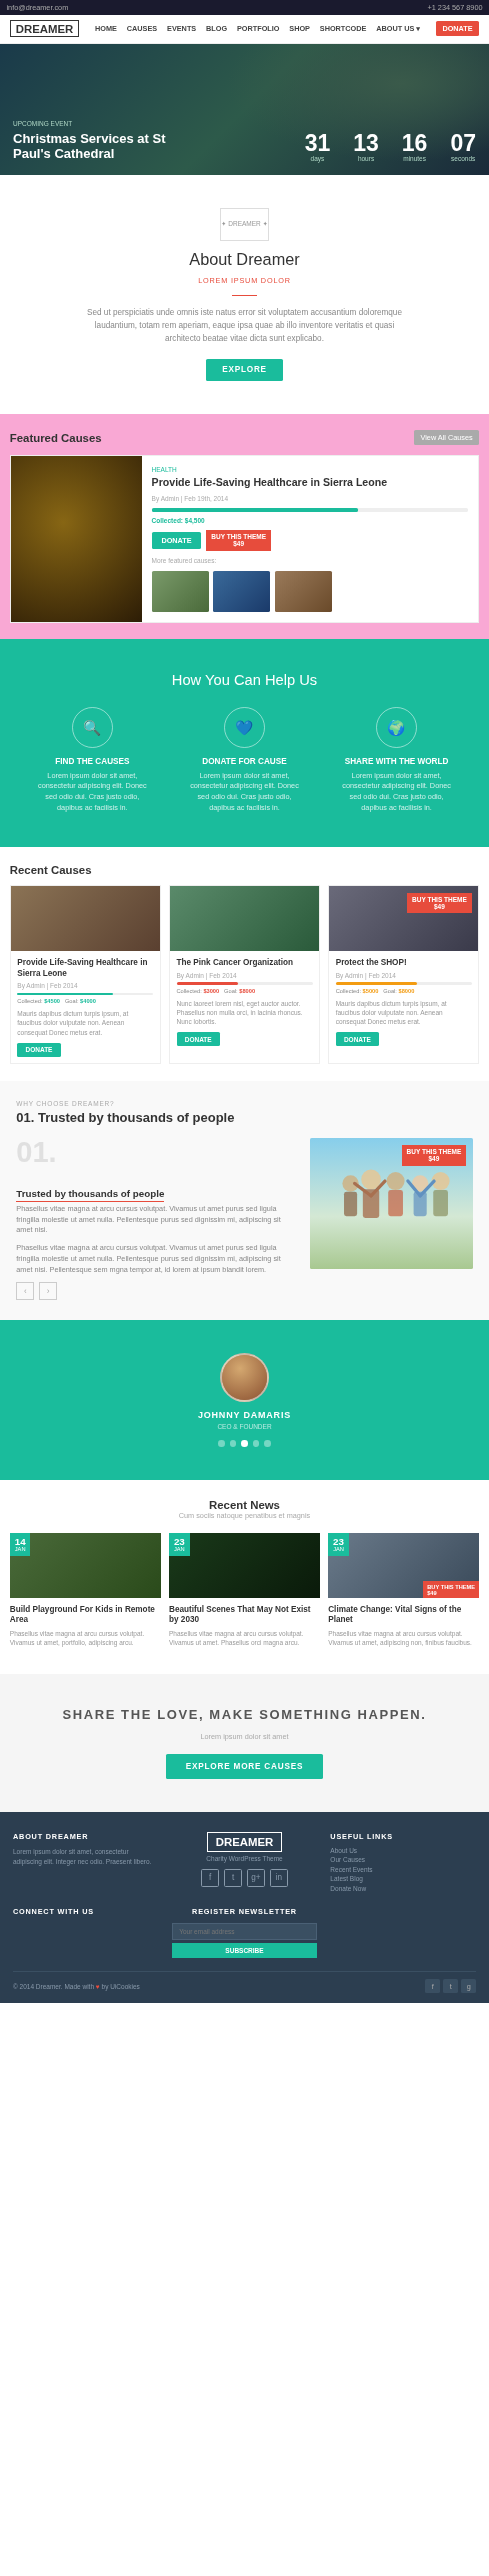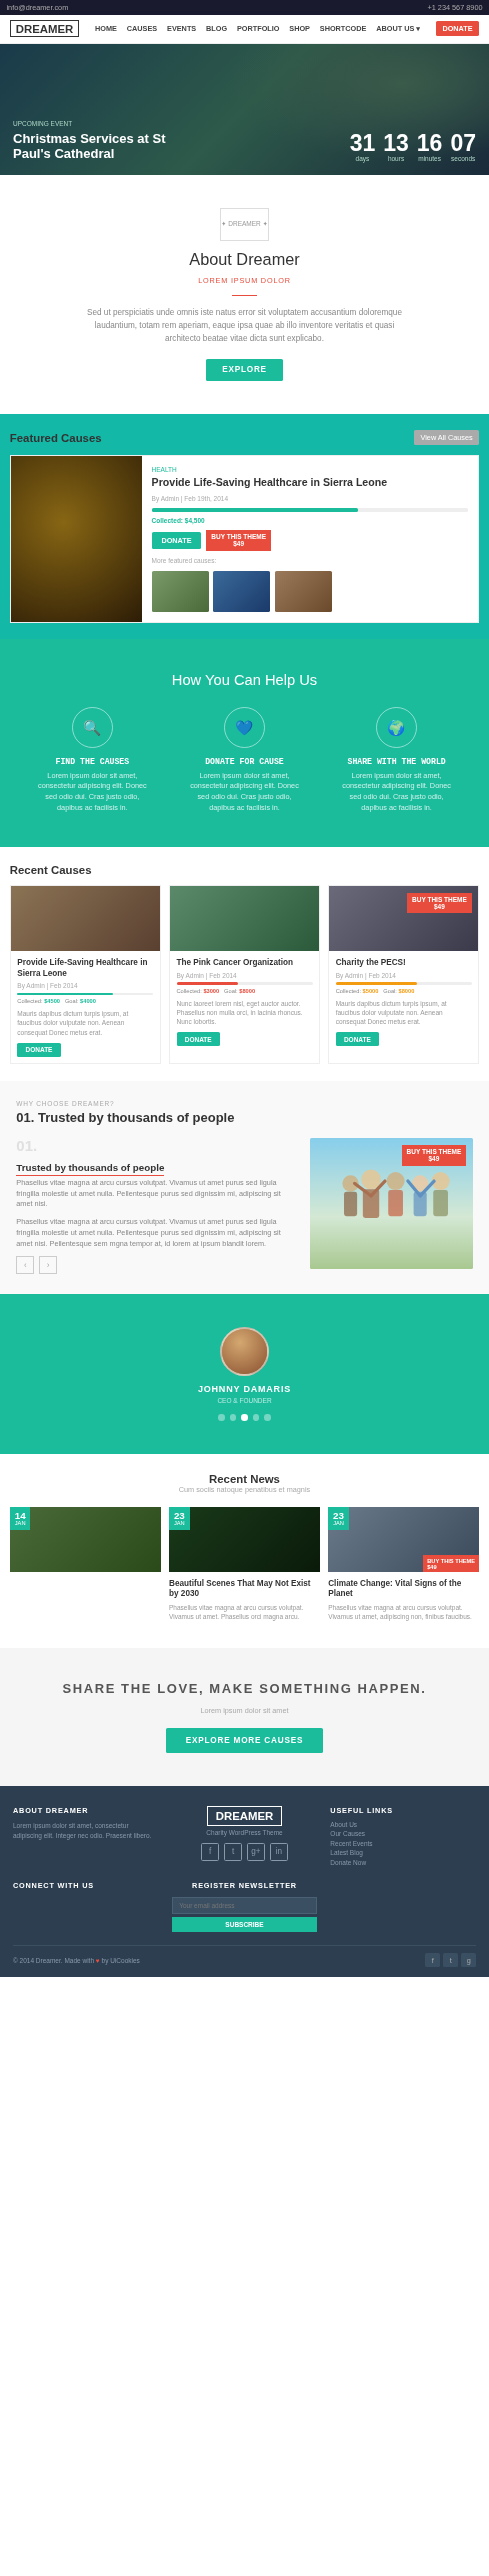--- a/index.html
+++ b/index.html
@@ -14,39 +14,39 @@
     .nav-donate { background: #e74c3c; color: #fff; padding: 3.3px 6.5px; font-size: 7.3px; font-weight: bold; border-radius: 1.6px; }
     
     
     .hero { position: relative; height: 131px; background: linear-gradient(rgba(0,0,0,0.5), rgba(0,0,0,0.4)), #2c3e50; overflow: hidden; display: flex; align-items: flex-end; padding: 13px; }
     .hero-bg { position: absolute; top: 0; left: 0; right: 0; bottom: 0; background: linear-gradient(135deg, #1a3a4a 0%, #2d5a4a 50%, #1a2a3a 100%); }
     .hero-eye { position: absolute; top: 0; right: 0; width: 60%; height: 100%; background: radial-gradient(ellipse at 70% 30%, #3a5a4a 0%, transparent 60%); }
     .hero-content { position: relative; z-index: 2; display: flex; align-items: flex-end; justify-content: space-between; width: 100%; }
     .hero-text { color: #fff; }
     .hero-event-label { font-size: 6.5px; color: #aed6c4; text-transform: uppercase; margin-bottom: 3.3px; }
     .hero-title { font-size: 13px; font-weight: bold; color: #fff; line-height: 1.2; max-width: 163px; }
-    .hero-countdown { display: flex; gap: 8px; align-items: flex-end; }
+    .hero-countdown { display: flex; gap: 23px; align-items: flex-end; }
     .countdown-item { text-align: center; }
     .countdown-num { font-size: 23px; font-weight: bold; color: #fff; line-height: 1; }
     .countdown-label { font-size: 6.5px; color: #aed6c4; text-transform: lowercase; }
     
     
     .about-section { padding: 33px 16.3px; text-align: center; background: #fff; }
     .about-logo { width: 49px; height: 33px; margin: 0 auto 9.8px; border: 0.8px solid #ddd; display: flex; align-items: center; justify-content: center; font-size: 6.5px; color: #999; }
     .about-title { font-size: 16.3px; color: #333; margin-bottom: 6.5px; font-weight: 300; }
     .about-subtitle { font-size: 7.3px; color: #e74c3c; margin-bottom: 9.8px; text-transform: uppercase; letter-spacing: 0.8px; }
     .about-divider { width: 24.5px; height: 1.6px; background: #e74c3c; margin: 0 auto 9.8px; }
     .about-text { font-size: 8.2px; color: #888; line-height: 1.6; max-width: 326px; margin: 0 auto 13px; }
     .btn-primary { background: #1abc9c; color: #fff; padding: 6.5px 16.3px; font-size: 8.2px; font-weight: bold; border: none; cursor: pointer; text-transform: uppercase; letter-spacing: 0.8px; border-radius: 1.6px; }
     
     
     .section-header { display: flex; justify-content: space-between; align-items: center; margin-bottom: 9.8px; }
     .section-title { font-size: 11.4px; font-weight: bold; color: #333; }
     .view-all-btn { font-size: 7.3px; color: #fff; background: #aaa; padding: 3.3px 6.5px; border-radius: 1.6px; }
-    .featured-section { padding: 16.3px 9.8px; background: #14b8a6; }
+    .featured-section { padding: 16.3px 9.8px; background: #f9a8d4; }
     .featured-card { display: flex; background: #fff; border: 0.8px solid #eee; }
     .featured-img { width: 131px; min-height: 131px; background: linear-gradient(135deg, #8B6914 0%, #5a4010 100%); flex-shrink: 0; position: relative; overflow: hidden; }
     .featured-img-overlay { width: 100%; height: 100%; background: radial-gradient(circle at 40% 40%, rgba(139,105,20,0.8) 0%, rgba(40,25,5,0.9) 100%); }
     .featured-content { padding: 9.8px; flex: 1; }
     .featured-cat { font-size: 6.5px; color: #1abc9c; text-transform: uppercase; margin-bottom: 3.3px; }
     .featured-title { font-size: 10.6px; font-weight: bold; color: #333; margin-bottom: 4.9px; line-height: 1.3; }
     .featured-meta { font-size: 6.5px; color: #aaa; margin-bottom: 6.5px; }
     .progress-bar { background: #eee; height: 3.3px; border-radius: 1.6px; margin: 4.9px 0; }
     .progress-fill { height: 100%; border-radius: 1.6px; background: #1abc9c; }
     .progress-info { display: flex; gap: 9.8px; font-size: 6.5px; color: #888; margin-bottom: 6.5px; }
@@ -57,21 +57,21 @@
     .featured-thumb-1 { background: linear-gradient(135deg, #7a9a6a, #4a6a3a); }
     .featured-thumb-2 { background: linear-gradient(135deg, #3a6a9a, #1a3a6a); }
     .featured-thumb-3 { background: linear-gradient(135deg, #9a7a5a, #6a4a2a); }
     
     
     .help-section { padding: 33px 16.3px; background: #1abc9c; text-align: center; }
     .help-title { font-size: 14.7px; color: #fff; font-weight: 300; margin-bottom: 19.6px; }
     .help-grid { display: flex; justify-content: space-around; }
     .help-item { text-align: center; max-width: 114px; }
     .help-icon { width: 41px; height: 41px; border: 1.6px solid rgba(255,255,255,0.5); border-radius: 50%; margin: 0 auto 8.2px; display: flex; align-items: center; justify-content: center; font-size: 14.7px; color: rgba(255,255,255,0.8); }
-    .help-item-title { font-size: 8.2px; font-weight: bold; color: #fff; text-transform: uppercase; margin-bottom: 4.9px; font-family: Liberation Mono, monospace; }
+    .help-item-title { font-size: 8.2px; font-weight: bold; color: #fff; text-transform: uppercase; margin-bottom: 4.9px; }
     .help-item-text { font-size: 7.3px; color: rgba(255,255,255,0.8); line-height: 1.5; }
     
     
     .recent-causes { padding: 16.3px 9.8px; background: #fff; }
     .causes-grid { display: flex; gap: 8.2px; }
     .cause-card { flex: 1; border: 0.8px solid #eee; }
     .cause-img { height: 65px; position: relative; overflow: hidden; }
     .cause-img-1 { background: linear-gradient(135deg, #8B7355 0%, #5a4030 100%); }
     .cause-img-2 { background: linear-gradient(135deg, #5a8a6a 0%, #2a5a3a 100%); }
     .cause-img-3 { background: linear-gradient(135deg, #6a6a7a 0%, #3a3a4a 100%); }
@@ -86,21 +86,21 @@
     .btn-sm { padding: 3.3px 8.2px; font-size: 6.5px; font-weight: bold; border: none; cursor: pointer; border-radius: 1.6px; text-transform: uppercase; color: #fff; }
     .btn-teal { background: #1abc9c; }
     
     
     .why-section { padding: 19.6px 16.3px; background: #f9f9f9; }
     .why-label { font-size: 6.5px; color: #aaa; text-transform: uppercase; letter-spacing: 0.8px; margin-bottom: 3.3px; }
     .why-title { font-size: 13px; font-weight: bold; color: #333; margin-bottom: 13px; }
     .why-content { display: flex; gap: 13px; }
     .why-text-col { flex: 1; }
     .why-img-col { width: 163px; flex-shrink: 0; position: relative; }
-    .why-number { font-size: 15px; font-weight: bold; color: #e0e0e0; line-height: 1; margin-bottom: 9px; }
+    .why-number { font-size: 29px; font-weight: bold; color: #e0e0e0; line-height: 1; margin-bottom: 21px; }
     .why-subtitle { font-size: 9.8px; font-weight: bold; color: #333; margin-bottom: 1.6px; border-bottom: 1.6px solid #e74c3c; display: inline-block; padding-bottom: 1.6px; }
     .why-para { font-size: 7.3px; color: #888; line-height: 1.5; margin-bottom: 6.5px; }
     .why-img { width: 100%; height: 131px; background: linear-gradient(135deg, #e8d5b0, #d4a870); border-radius: 1.6px; position: relative; overflow: hidden; }
     .why-img-people { width: 100%; height: 100%; background: linear-gradient(to bottom, #87CEEB 0%, #d4e8d4 60%, #a8c890 100%); display: flex; align-items: center; justify-content: center; }
     .why-nav { display: flex; gap: 4.9px; margin-top: 6.5px; }
     .why-nav-btn { width: 18px; height: 18px; border: 0.8px solid #ccc; display: flex; align-items: center; justify-content: center; font-size: 8.2px; color: #aaa; cursor: pointer; }
     .buy-badge { position: absolute; top: 6.5px; right: 6.5px; background: #e74c3c; color: #fff; font-size: 6.5px; padding: 3.3px 4.9px; text-align: center; font-weight: bold; }
     
     
     .testimonial-section { padding: 33px 16.3px; background: #1abc9c; text-align: center; }
@@ -318,21 +318,21 @@
     </div>
 
     <div class="cause-card">
       <div class="cause-img cause-img-3" style="position:relative;">
         <div class="buy-badge">
           <div>BUY THIS THEME</div>
           <div>$49</div>
         </div>
       </div>
       <div class="cause-body">
-        <div class="cause-title">Charity the PECS!</div>
+        <div class="cause-title">Protect the SHOP!</div>
         <div class="cause-meta">By Admin  |  Feb 2014</div>
         <div class="cause-progress">
           <div class="cause-progress-fill" style="width:60%;background:#f39c12;"></div>
         </div>
         <div class="cause-stats">
           <span>Collected: <span class="cause-stats-val" style="color:#f39c12">$5000</span></span>
           <span>Goal: <span class="cause-stats-val" style="color:#f39c12">$8000</span></span>
         </div>
         <p class="cause-text">Mauris dapibus dictum turpis ipsum, at faucibus dolor vulputate non. Aenean consequat Donec metus erat.</p>
         <button class="btn-sm btn-teal">DONATE</button>
@@ -408,20 +408,24 @@
   </div>
   <div class="news-grid">
 
     <div class="news-card">
       <div class="news-img news-img-1">
         <div class="news-date">
           <div class="news-date-day">14</div>
           <div class="news-date-month">JAN</div>
         </div>
       </div>
+      <div class="news-body">
+        <div class="news-title">Build Playground For Kids in Remote Area</div>
+        <p class="news-text">Phasellus vitae magna at arcu cursus volutpat. Vivamus ut amet, portfolio, adipiscing arcu.</p>
+      </div>
     </div>
 
     <div class="news-card">
       <div class="news-img news-img-2">
         <div class="news-date">
           <div class="news-date-day">23</div>
           <div class="news-date-month">JAN</div>
         </div>
       </div>
       <div class="news-body">

